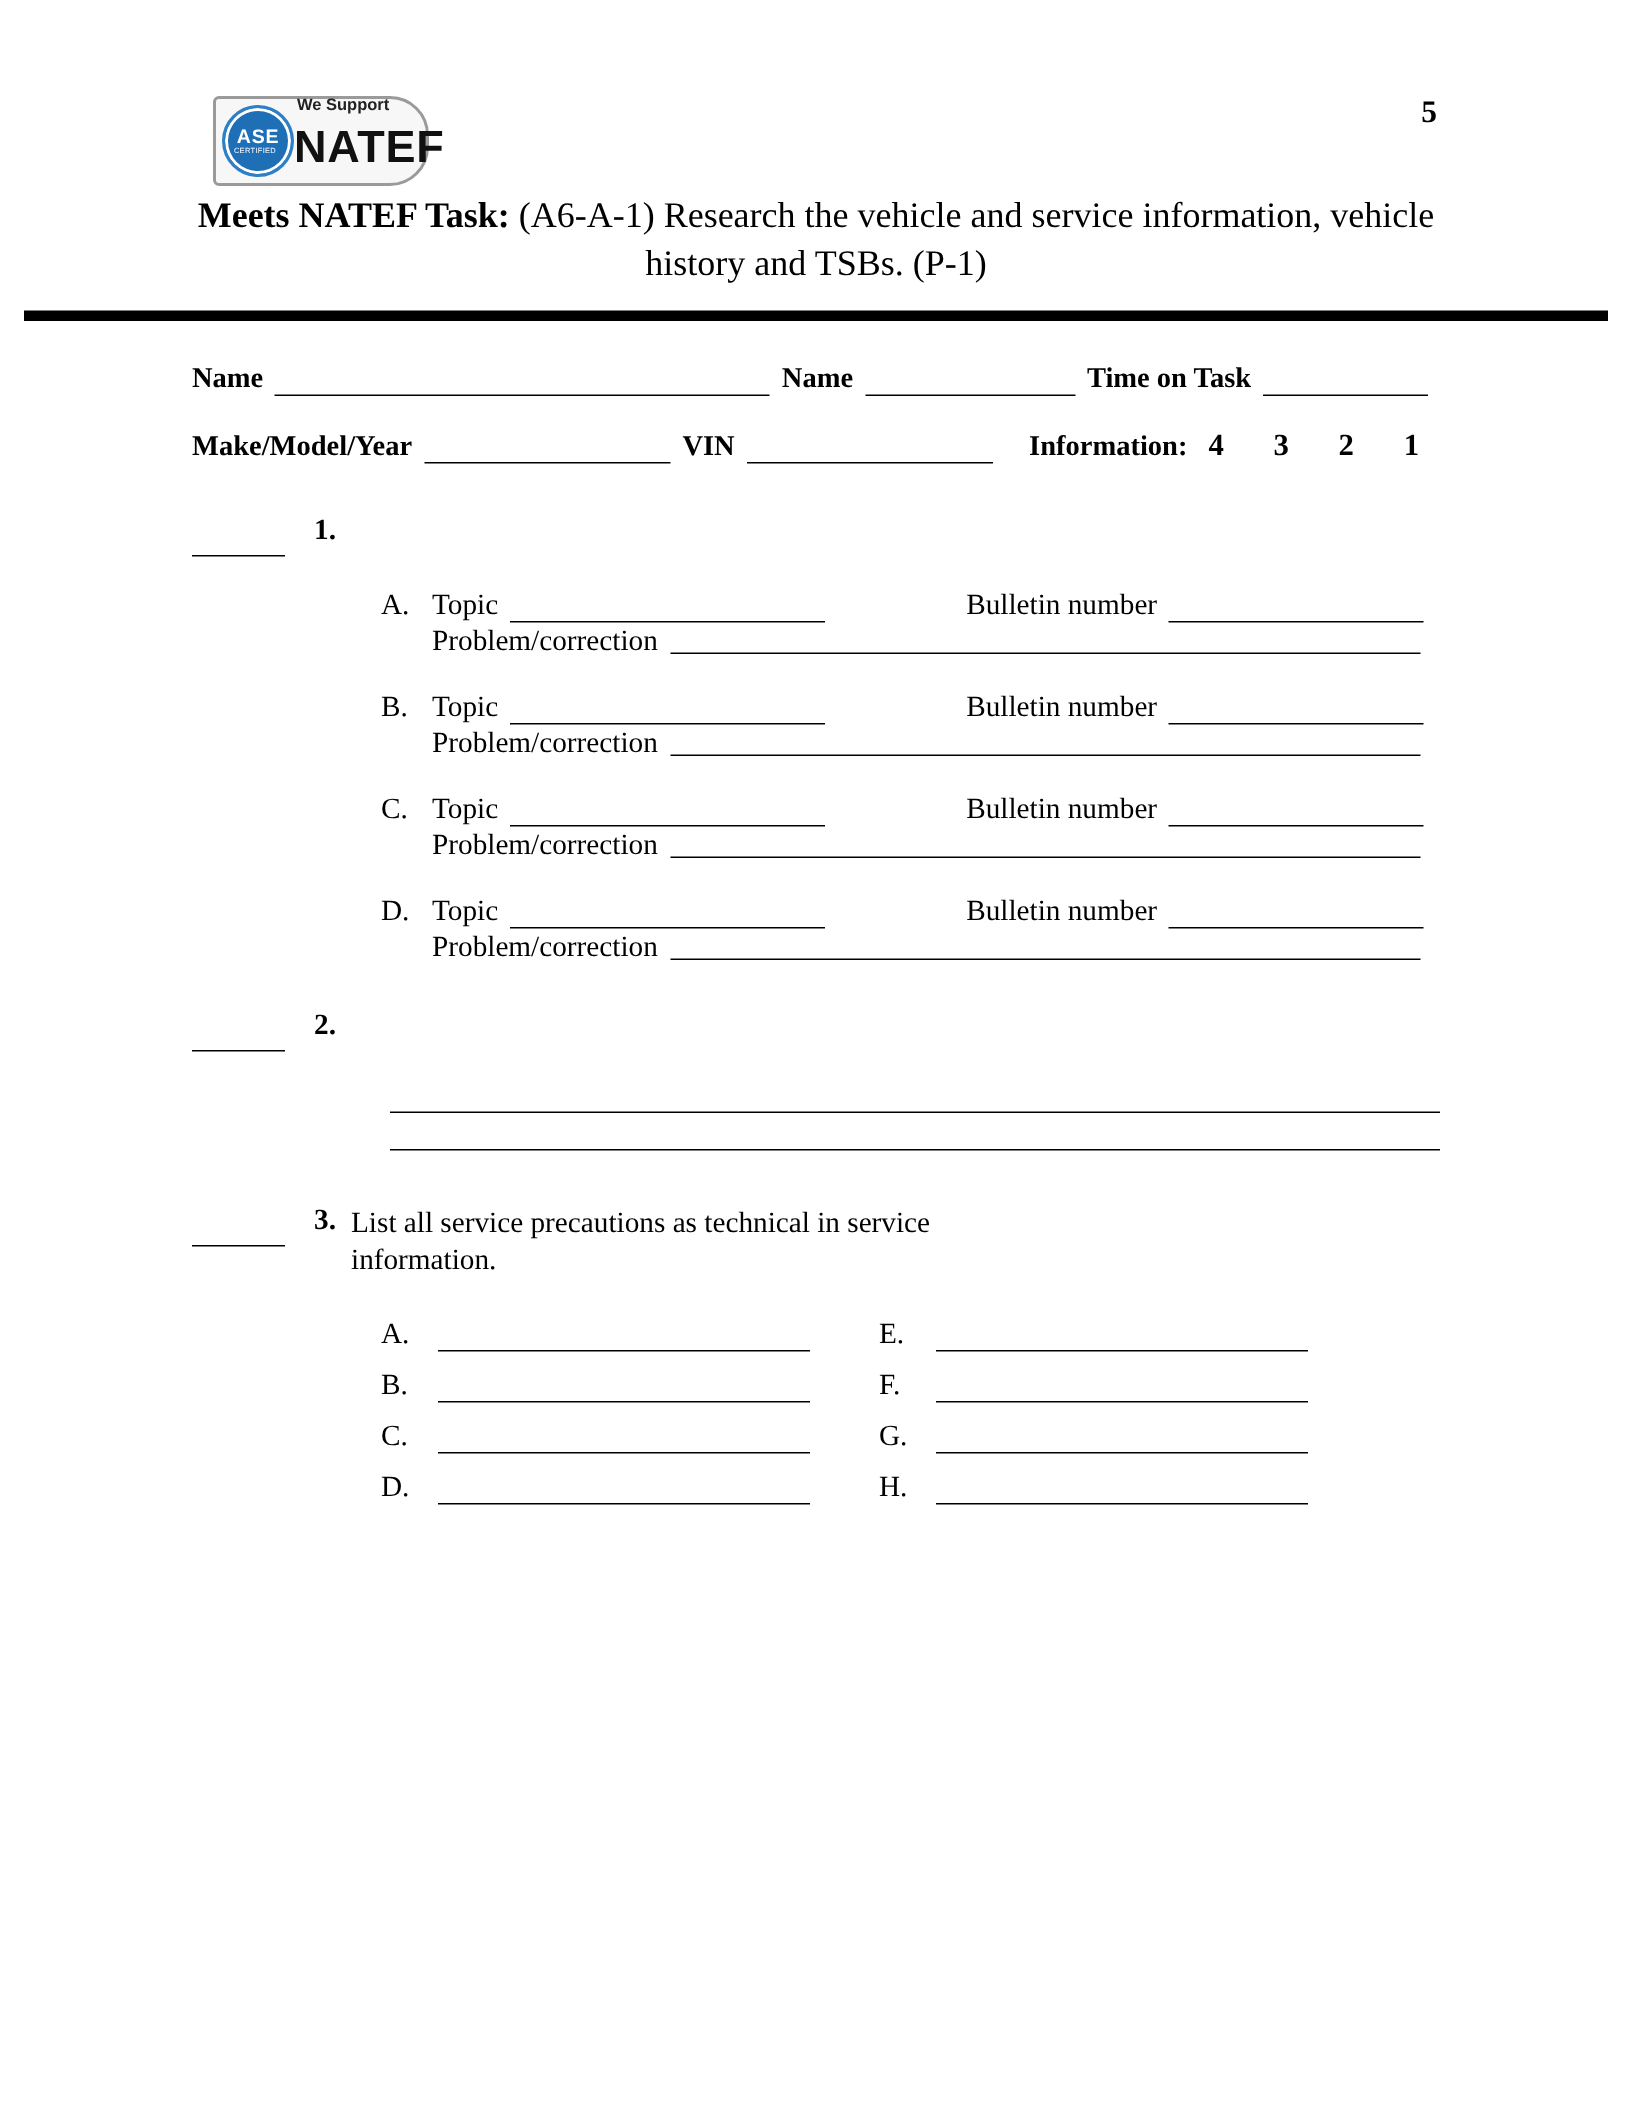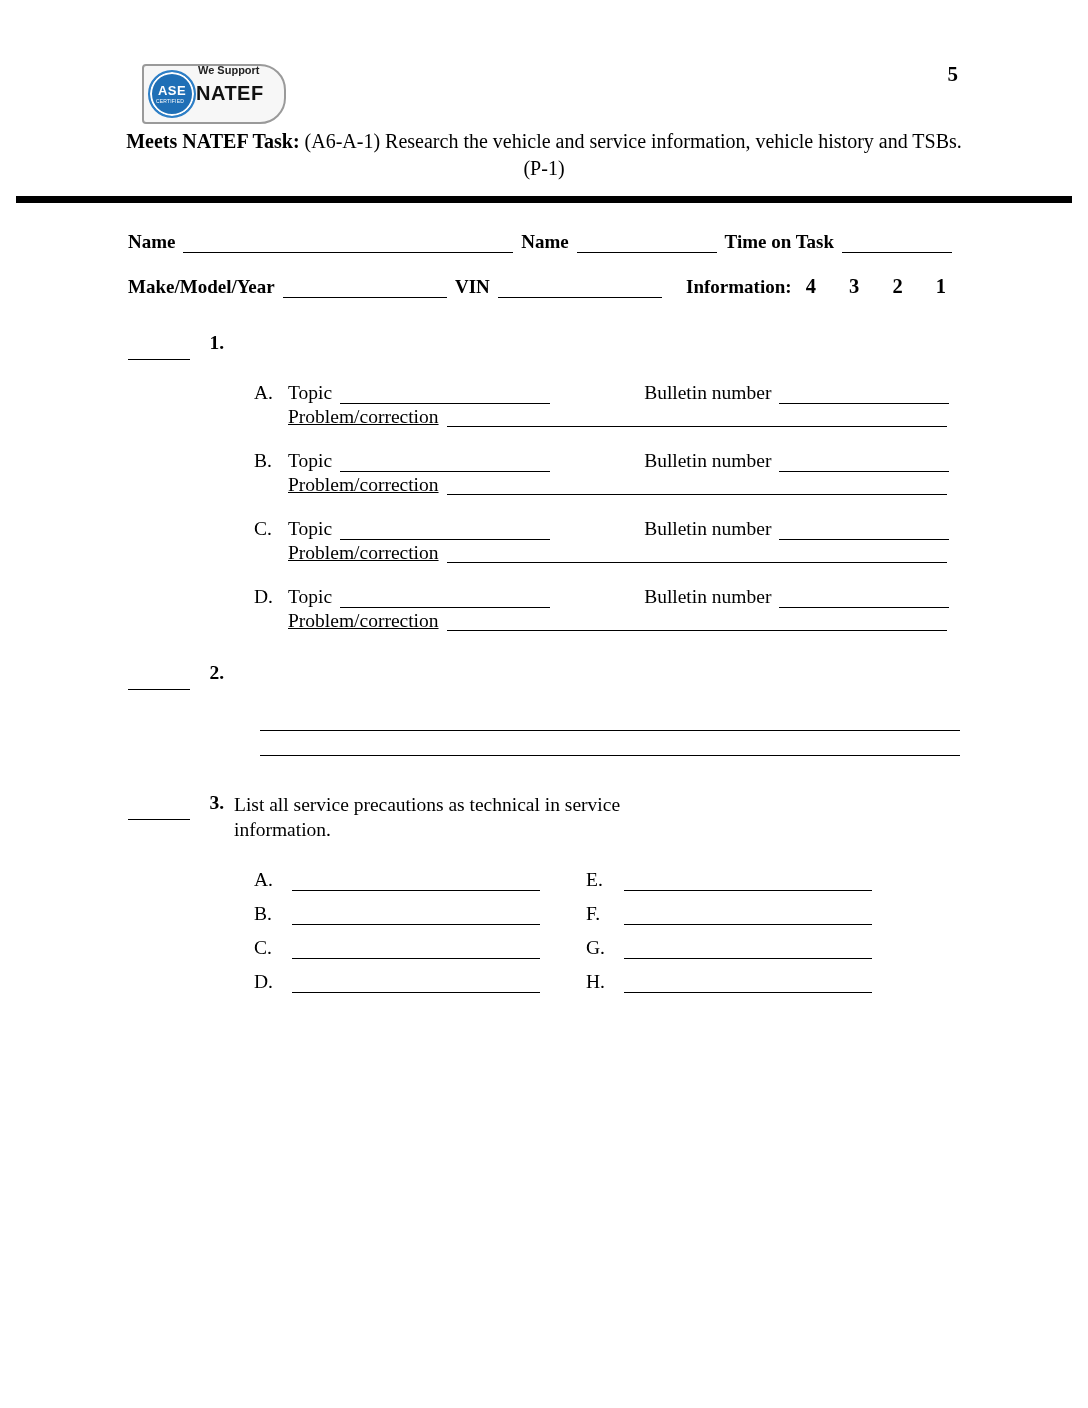--- a/index.html
+++ b/index.html
@@ -93,21 +93,21 @@
     font-family: "Liberation Sans", sans-serif;
     font-size: 11px;
     font-weight: bold;
     color: #222222;
   }
   .natef-text {
     position: absolute;
     left: 58px;
     top: 20px;
     font-family: "Liberation Sans", sans-serif;
-    font-size: 20px;
+    font-size: 30px;
     font-weight: bold;
     color: #111111;
     letter-spacing: 0.5px;
   }
   .page-number {
     position: absolute;
     right: 130px;
     top: 62px;
     font-family: "Liberation Serif", serif;
     font-weight: bold;
@@ -117,21 +117,21 @@
   
   .title {
     text-align: center;
     font-size: 40px;
     font-weight: bold;
     letter-spacing: 0.3px;
     margin-top: 30px;
   }
   .subtitle {
     text-align: center;
-    font-size: 20px;
+    font-size: 24px;
     line-height: 1.35;
     margin: 8px auto 0 auto;
     width: 840px;
   }
   .subtitle .bold {
     font-weight: bold;
   }
   .rule {
     margin: 14px 16px 0 16px;
     height: 7px;
@@ -202,23 +202,22 @@
     margin-top: 22px;
   }
   .sub-letter {
     width: 34px;
     text-align: left;
     margin-left: 126px;
   }
   .sub-label { white-space: nowrap; }
   .prob-row {
     display: flex;
-    align-items: center;
+    align-items: flex-start;
     margin-top: 2px;
-    text-decoration: underline;
   }
   .prob-label {
     margin-left: 160px;
     white-space: nowrap;
   }
 
   .q2-lines {
     padding: 0 128px;
     margin-top: 16px;
   }

